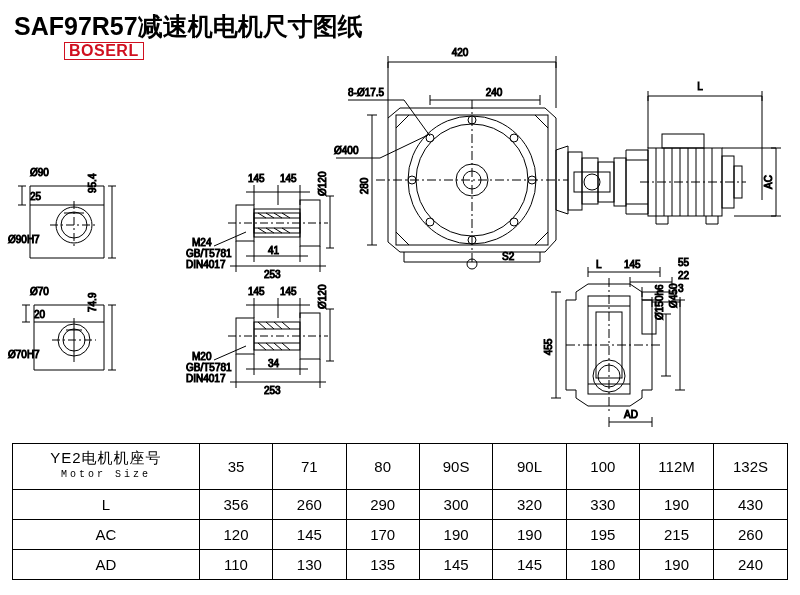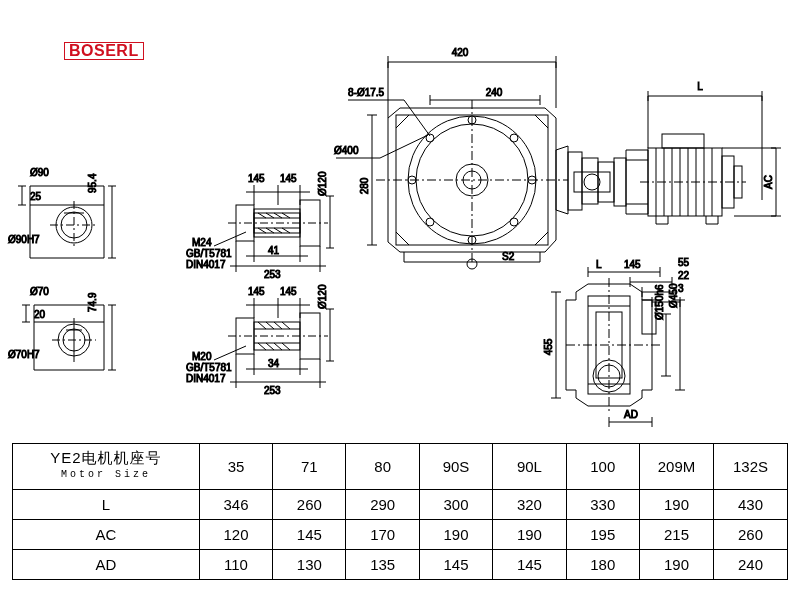--- a/index.html
+++ b/index.html
@@ -98,20 +98,21 @@
     font-family: "Liberation Sans", sans-serif;
     font-size: 10px;
     fill: #000;
   }
 </style>
 </head>
 <body>
 
 <div id="page">
 
+  <div class="title">SAF97R57减速机电机尺寸图纸</div>
   <div class="logo">BOSERL</div>
 
   <svg id="drawing" viewBox="0 0 800 440">
     <g stroke="#000" fill="none" stroke-width="1">
 
       <g>
         <circle cx="74" cy="225" r="18"></circle>
         <circle cx="74" cy="225" r="13"></circle>
         <line x1="50" y1="225" x2="98" y2="225" stroke-dasharray="8,3,2,3"></line>
         <line x1="74" y1="201" x2="74" y2="249" stroke-dasharray="8,3,2,3"></line>
@@ -429,26 +430,26 @@
         <td class="rowhead hdr-cell">
           <div class="hdr-cn">YE2电机机座号</div>
           <div class="hdr-en">Motor Size</div>
         </td>
         <td class="datacell">35</td>
         <td class="datacell">71</td>
         <td class="datacell">80</td>
         <td class="datacell">90S</td>
         <td class="datacell">90L</td>
         <td class="datacell">100</td>
-        <td class="datacell">209M</td>
+        <td class="datacell">112M</td>
         <td class="datacell">132S</td>
       </tr>
       <tr>
         <td class="rowhead dim-label">L</td>
-        <td class="datacell">346</td>
+        <td class="datacell">356</td>
         <td class="datacell">260</td>
         <td class="datacell">290</td>
         <td class="datacell">300</td>
         <td class="datacell">320</td>
         <td class="datacell">330</td>
         <td class="datacell">190</td>
         <td class="datacell">430</td>
       </tr>
       <tr>
         <td class="rowhead dim-label">AC</td>

